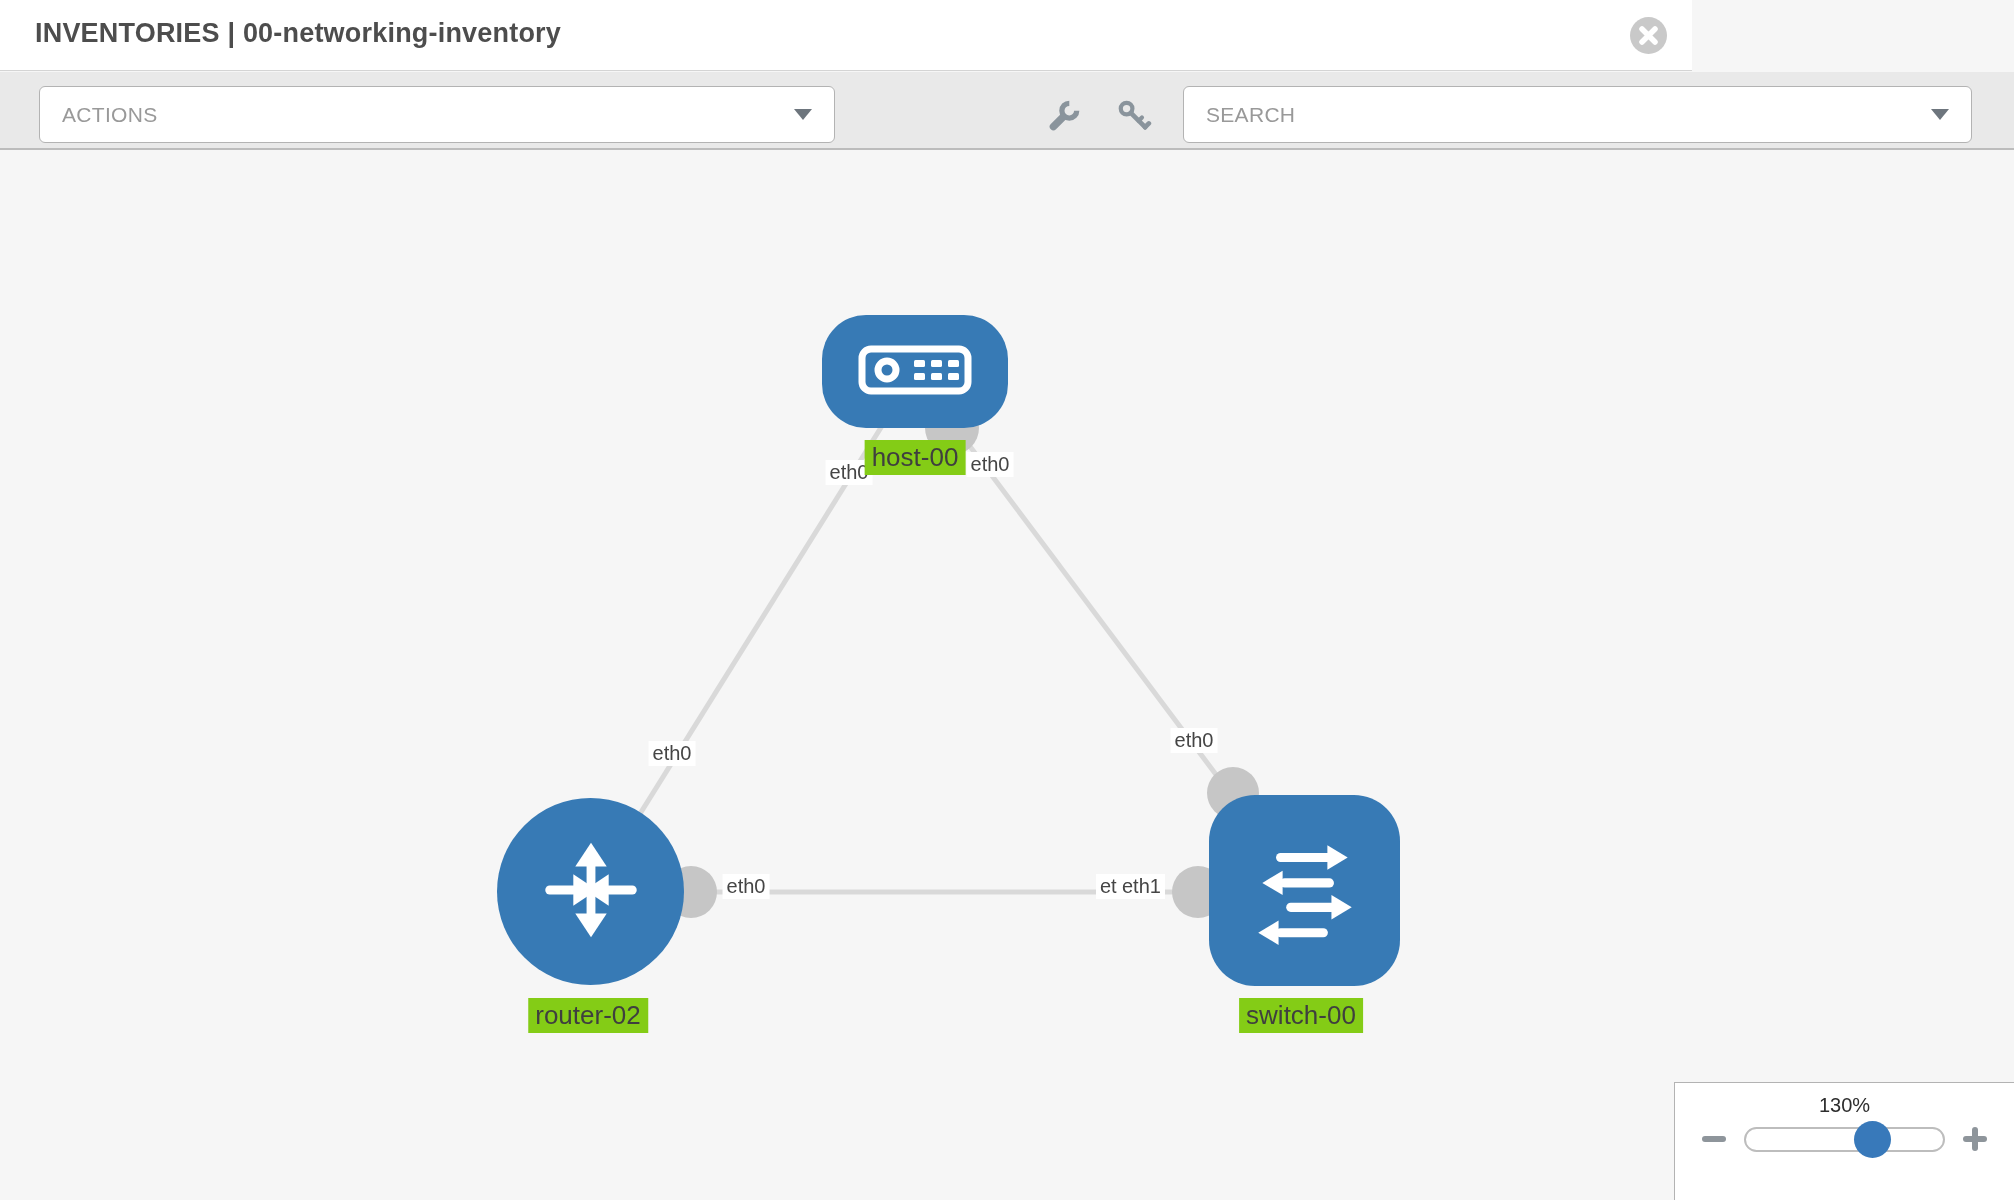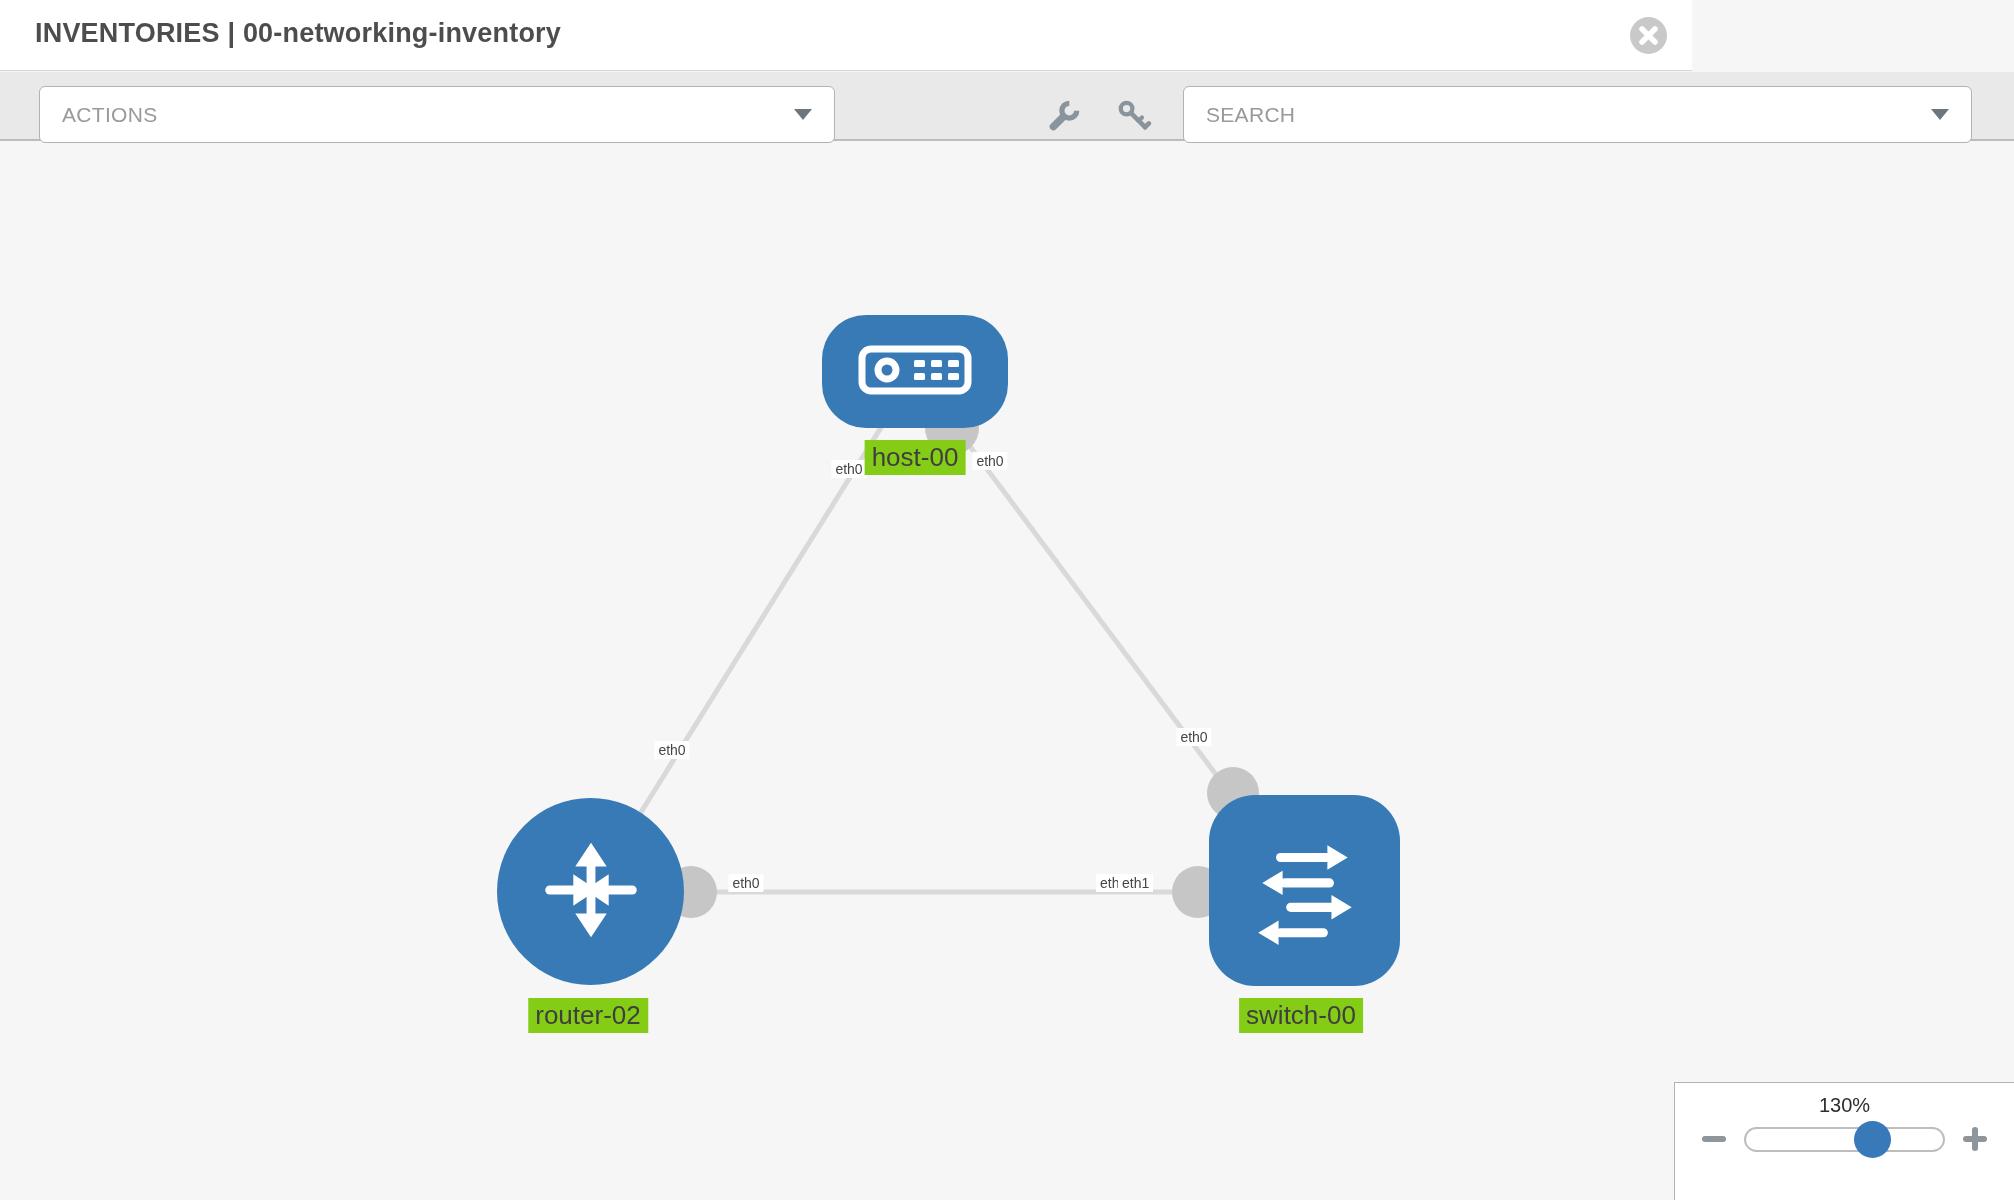--- a/index.html
+++ b/index.html
@@ -19,21 +19,21 @@
     position: absolute; left: 35px; top: 50%; transform: translateY(-54%);
     font-size: 27px; font-weight: bold; color: #4d4d4d; letter-spacing: .2px;
   }
   .close-btn {
     position: absolute; right: 25px; top: 17px; width: 37px; height: 37px;
     border: none; background: transparent; cursor: pointer; padding: 0;
   }
 
   
   .toolbar {
-    position: absolute; top: 72px; left: 0; width: 2014px; height: 69px;
+    position: absolute; top: 72px; left: 0; width: 2014px; height: 78px;
     background: #e9e9e9; border-bottom: 2px solid #bcbcbc;
   }
   .select-box {
     position: absolute; top: 14px; height: 57px;
     background: #ffffff; border: 1px solid #b3b3b3; border-radius: 6px;
     display: flex; align-items: center; justify-content: space-between;
     padding: 0 22px; cursor: pointer;
   }
   .select-box .ph { font-size: 21px; color: #999999; letter-spacing: .3px; }
   .actions-box { left: 39px; width: 796px; }
@@ -66,21 +66,21 @@
   .node-router { left: 497px;  top: 646px; width: 187px; height: 187px; border-radius: 50%; }
   .node-switch { left: 1209px; top: 643px; width: 191px; height: 191px; border-radius: 46px; }
 
   .node-label {
     position: absolute; transform: translateX(-50%);
     background: #84cc16; color: #3f3f3f;
     font-size: 26px; padding: 2px 7px; white-space: nowrap;
   }
   .eth-label {
     position: absolute; background: #ffffff; color: #454545;
-    font-size: 14px; padding: 1px 4px; white-space: nowrap;
+    font-size: 20px; padding: 1px 4px; white-space: nowrap;
   }
   .center-x { transform: translateX(-50%); }
 
   
   .zoom-panel {
     position: absolute; right: 0; bottom: 0; width: 340px; height: 118px;
     background: #ffffff;
     border-top: 1px solid #b3b3b3; border-left: 1px solid #b3b3b3;
   }
   .zoom-value { text-align: center; margin-top: 11px; font-size: 20px; color: #2e2e2e; }

